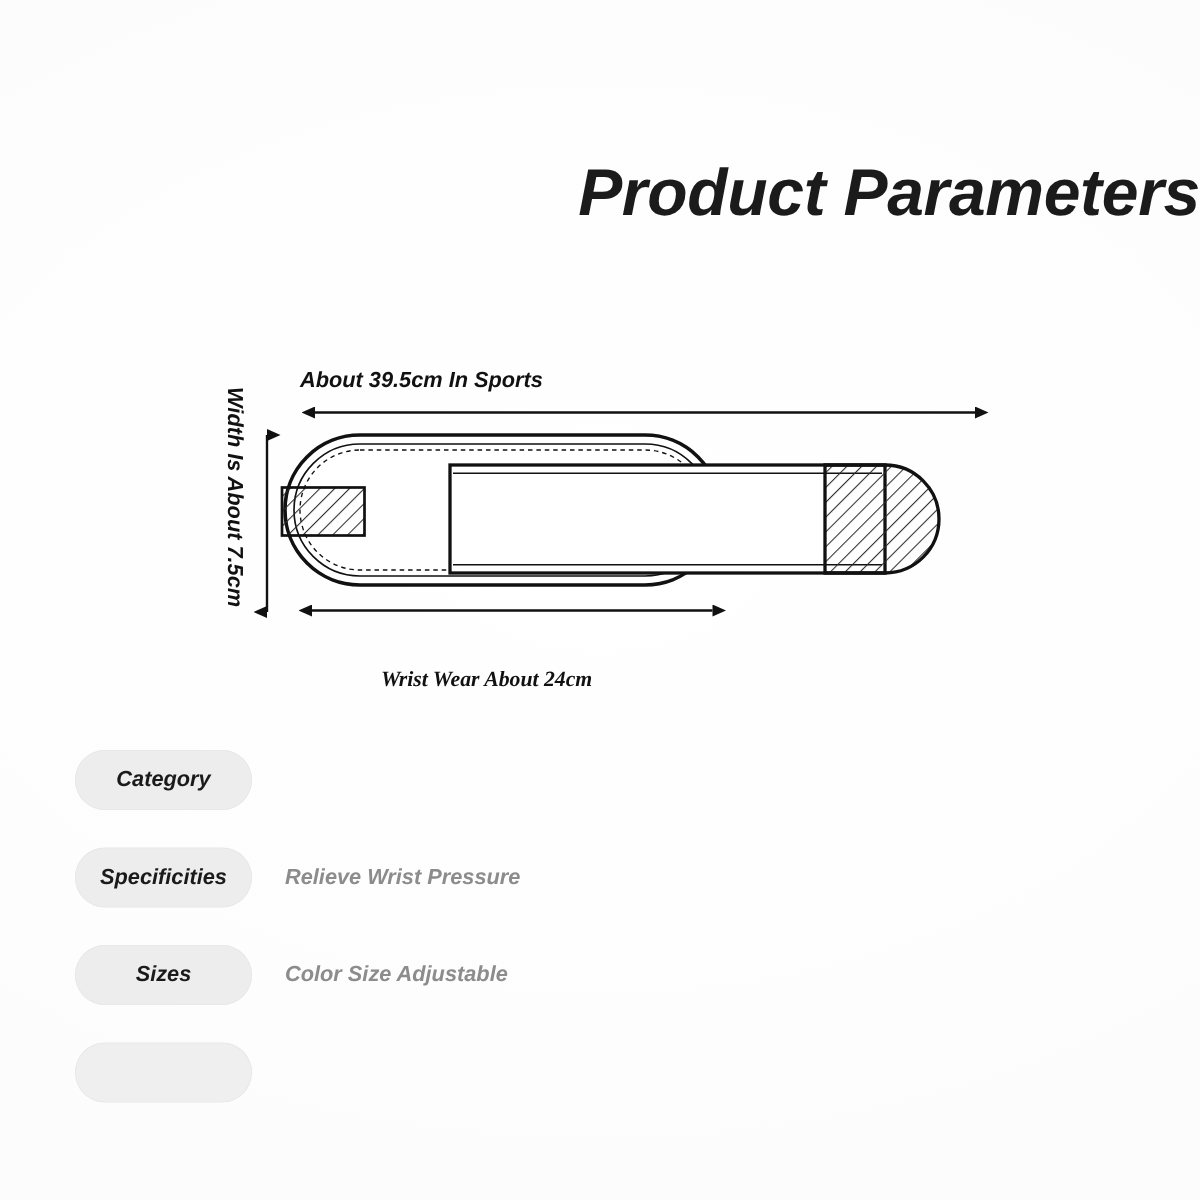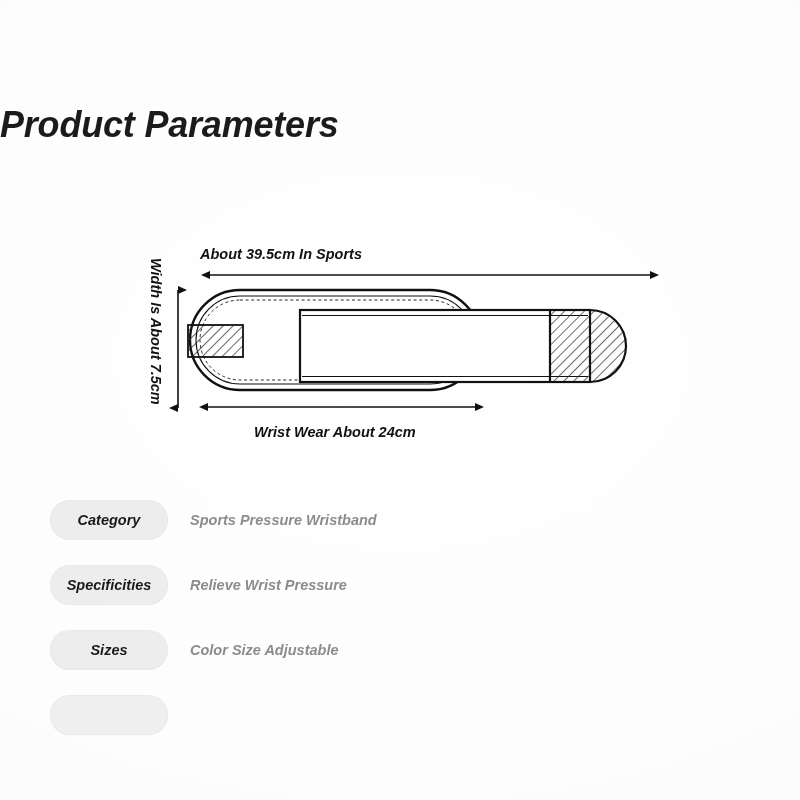--- a/index.html
+++ b/index.html
@@ -22,22 +22,22 @@
     background:
       radial-gradient(ellipse 900px 600px at 50% 45%, #ffffff 0%, #fdfdfd 60%, #fbfbfb 100%);
   }
 
   
   .title {
     position: absolute;
     top: 104px;
     left: 0;
     width: 800px;
-    text-align: left;
-    font-size: 36px;
+    text-align: right;
+    font-size: 44px;
     font-weight: bold;
     font-style: italic;
     color: #1b1b1b;
     letter-spacing: -0.2px;
   }
 
   
   .diagram {
     position: absolute;
     left: 140px;
@@ -56,21 +56,22 @@
     font-style: italic;
     color: #111111;
     white-space: nowrap;
   }
   .dim-label.top {
     left: 200px;
     top: 246px;
   }
   .dim-label.bottom {
     left: 254px;
-    top: 424px;
+    top: 445px;
+    font-family: Liberation Serif, serif;
   }
   .dim-label.side {
     left: 146px;
     top: 258px;
     transform-origin: left top;
     transform: rotate(90deg) translate(0, -18px);
   }
 
   
   .specs {
@@ -193,21 +194,20 @@
   <div class="dim-label side">Width Is About 7.5cm</div>
 
   <div class="specs">
 
     <div class="spec-col left">
 
       <div class="spec-row">
         <div class="pill">
           <span class="pill-label">Category</span>
         </div>
-        <div class="spec-value">Sports Pressure Wristband</div>
       </div>
 
       <div class="spec-row">
         <div class="pill">
           <span class="pill-label">Specificities</span>
         </div>
         <div class="spec-value">Relieve Wrist Pressure</div>
       </div>
 
       <div class="spec-row">

